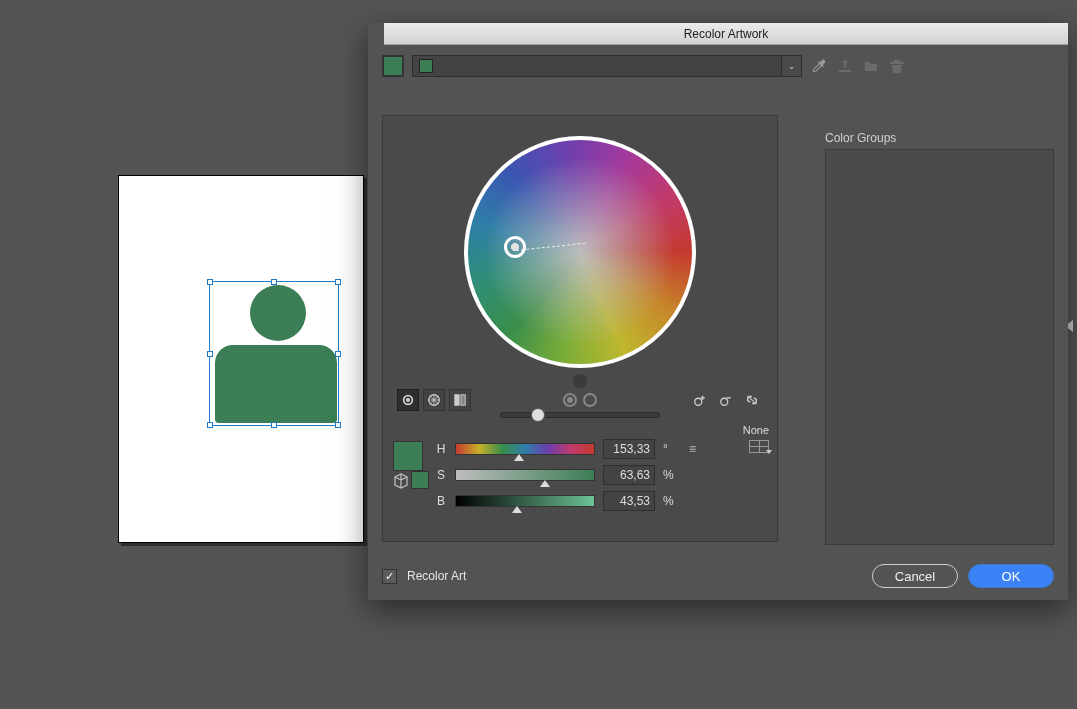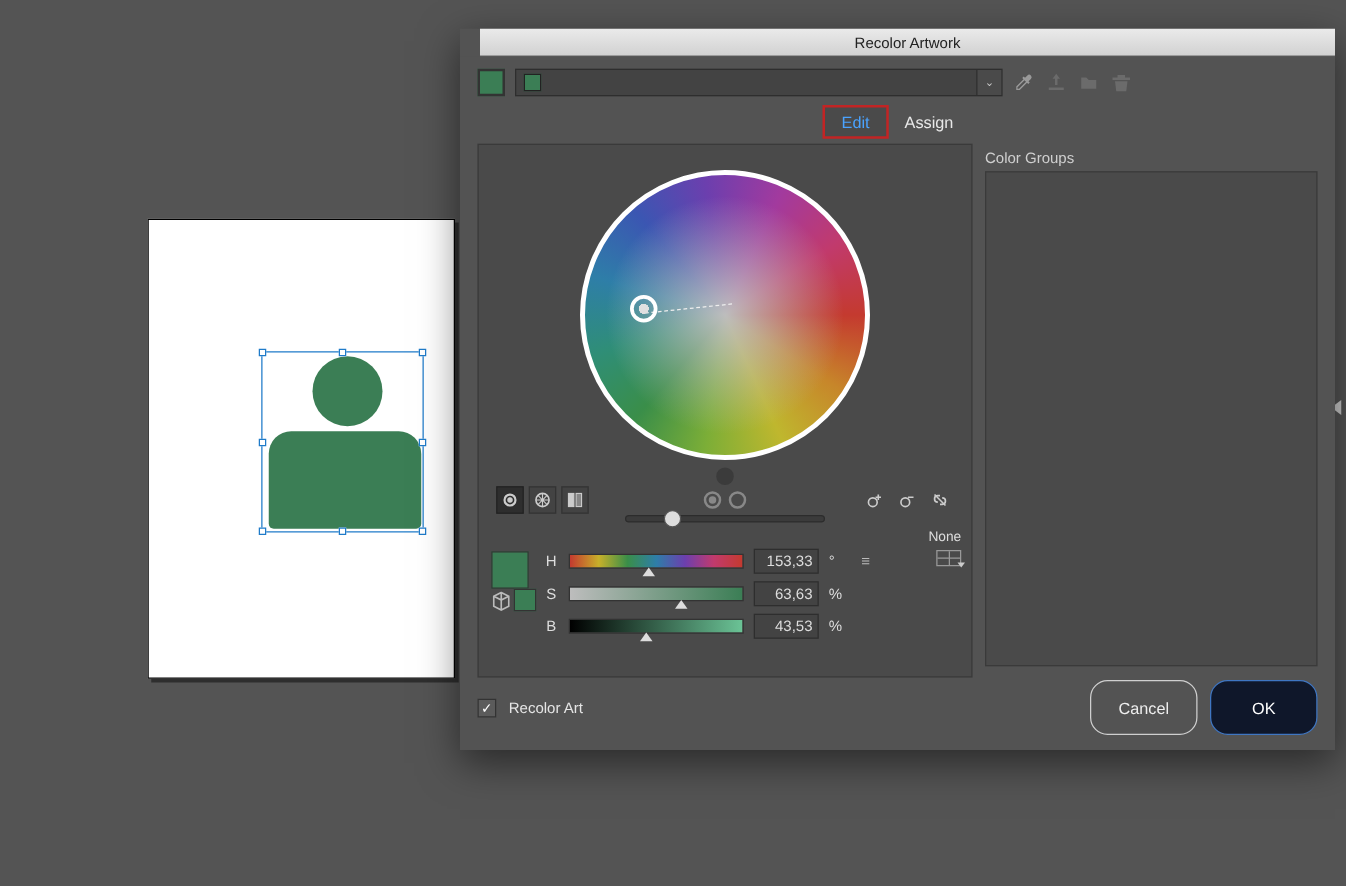--- a/index.html
+++ b/index.html
@@ -267,45 +267,45 @@
     position:absolute;left:10px;top:357px;width:16px;height:16px;color:#bbb;
   }
   .linksw{
     position:absolute;left:28px;top:355px;width:18px;height:18px;
     background:#3b7e55;border:1px solid #333;
   }
 
   
   .right-panel {
     position:absolute;
-    right:14px; top:74px; bottom:58px; width:266px;
+    right:14px; top:86px; bottom:58px; width:229px;
   }
   .cg-label{color:#cfcfcf;font-size:12px;margin-bottom:4px;}
   .cg-box{
     width:100%;height:396px;background:#4a4a4a;border:1px solid #3a3a3a;
   }
 
   
   .footer{
     position:absolute;left:14px;right:14px;bottom:12px;
     display:flex;align-items:center;gap:10px;
   }
   .chk{
     width:15px;height:15px;background:#5b5b5b;border:1px solid #333;
     display:flex;align-items:center;justify-content:center;color:#fff;font-size:11px;
   }
   .footer .lbl{color:#e5e5e5}
   .footer .grow{flex:1}
   .btn{
-    height:44px;min-width:86px;border-radius:14px;
+    height:24px;min-width:86px;border-radius:14px;
     display:flex;align-items:center;justify-content:center;
     font-size:13px;cursor:pointer;text-align:right;
   }
   .btn.cancel{background:transparent;border:1.5px solid #cfcfcf;color:#eee}
-  .btn.ok{background:#0f172a;border:1px solid #3f76c2;color:#fff}
+  .btn.ok{background:#3b82f6;border:1px solid #3f76c2;color:#fff}
 
   
   .flyout{
     position:absolute;right:4px;top:320px;
     width:0;height:0;
     border-top:6px solid transparent;
     border-bottom:6px solid transparent;
     border-right:8px solid #c9c9c9;
   }
 
@@ -377,24 +377,20 @@
             <path d="M2 4h4l2 2h6v7H2z"></path>
           </svg>
       </div>
       <div class="tool-icon disabled">
         <svg viewBox="0 0 16 16">
             <path d="M5 2h6v2h4v2H1V4h4zM3 7h10l-1 8H4z"></path>
           </svg>
       </div>
     </div>
 
-    <div class="tabs">
-      <div class="tab active">Edit</div>
-      <div class="tab">Assign</div>
-    </div>
 
     <div class="main">
       <div class="wheel-wrap">
         <div class="wheel">
           <div class="line"></div>
           <div class="picker"></div>
         </div>
       </div>
 
       <div class="on-circle"></div>

